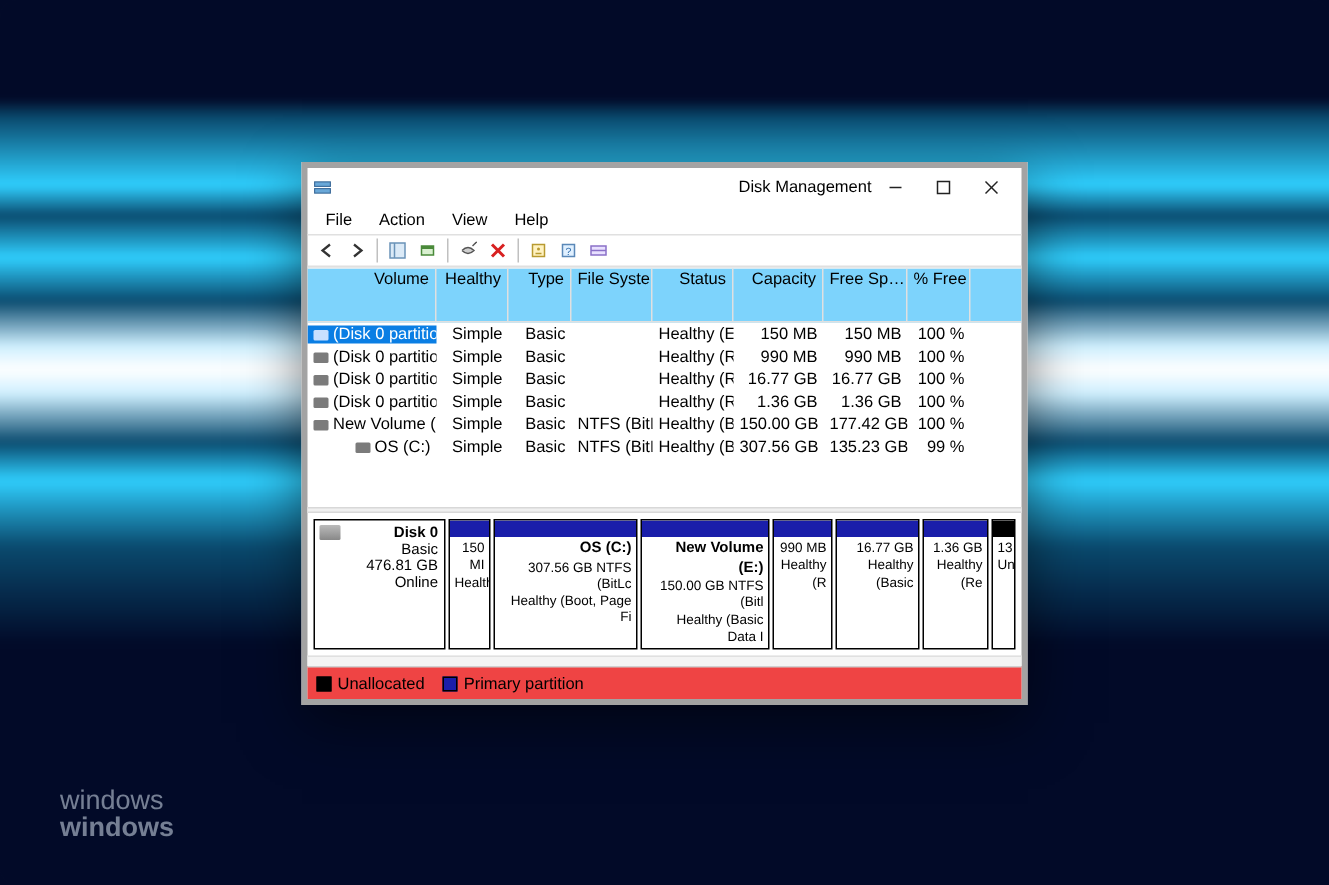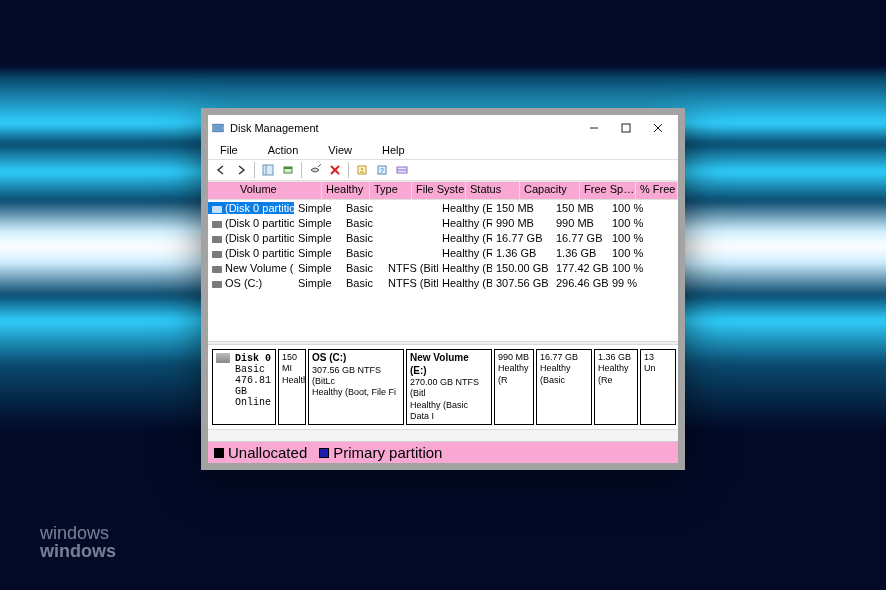--- a/index.html
+++ b/index.html
@@ -31,62 +31,63 @@
     color: #e8f4ff; opacity: .5; font-size: 18px; line-height: 1;
     font-weight: 300;
   }
   .watermark .b { font-weight: 600; }
   .window {
     position: absolute; left: 201px; top: 108px;
     width: 484px; height: 362px;
     background: #fff;
     display: flex; flex-direction: column;
     box-shadow: 0 12px 36px rgba(0,0,0,.5);
-    border: 7px solid #a3a3a3;
+    border: 4px solid #a3a3a3;
+    text-align: right;
   }
   .titlebar { height: 26px; display: flex; align-items: center; padding: 0 4px; }
   .titlebar .app-icon { width: 12px; height: 12px; margin-right: 6px; }
   .titlebar .title { flex: 1; font-size: 11px; color: #000; }
   .winbtns { display: flex; gap: 0; }
   .winbtn { width: 32px; height: 24px; display:flex; align-items:center; justify-content:center; font-size:12px; font-family: "Segoe MDL2 Assets","Segoe UI"; }
   .winbtn svg { stroke:#222; stroke-width:1; }
-  .menubar { height: 18px; display:flex; align-items:center; gap: 18px; padding: 0 6px; font-size: 11px; }
+  .menubar { height: 18px; display:flex; align-items:center; gap: 6px; padding: 0 6px; font-size: 11px; }
   .menubar span { padding: 1px 6px; }
   .toolbar { height: 22px; display:flex; align-items:center; gap:2px; padding: 0 4px; border-top:1px solid #e0e0e0; border-bottom:1px solid #e0e0e0; }
   .tbtn { width: 18px; height: 18px; display:flex; align-items:center; justify-content:center; border:1px solid transparent; }
   .sep { width:1px; height:16px; background:#c0c0c0; margin:0 2px; }
 
   .listview { flex: 0 0 160px; overflow:hidden; border-top:1px solid #e8e8e8; }
-  .lv-head { display:flex; background:#f9a8d4; border-bottom:1px solid #e0e0e0; height:18px;padding-left:28px; }
+  .lv-head { display:flex; background:#7dd3fc; border-bottom:1px solid #e0e0e0; height:36px; }
   .lv-head div { font-size: 11px; padding: 1px 4px; border-right:1px solid #e0e0e0; overflow:hidden; white-space:nowrap; }
   .lv-body { }
   .lv-row { display:flex; height: 15px; align-items:center; font-size: 11px; }
   .lv-row div { padding: 0 4px; overflow:hidden; white-space:nowrap; text-overflow:clip; }
   .lv-row.selected { }
   .lv-row.selected .c0 { background:#0a7ee4; color:#fff; }
   .vol-icon { display:inline-block; width:10px; height:7px; background:#7b7b7b; border-radius:1px; margin-right:3px; position:relative; top:1px; }
   .vol-icon.sel { background:#c8e0ff; }
   .c0{width:86px} .c1{width:48px} .c2{width:42px} .c3{width:54px} .c4{width:54px} .c5{width:60px} .c6{width:56px} .c7{width:42px}
 
   .splitter { height:4px; background:#f0f0f0; border-top:1px solid #d8d8d8; border-bottom:1px solid #d8d8d8; }
 
   .graphical { flex:0 0 70px; display:flex; padding:4px; gap:2px; }
-  .disk-info { width:90px; border:1px solid #000; padding:3px 4px; font-size:10px; position:relative;font-family:Liberation Mono, monospace; }
+  .disk-info { width:90px; border:1px solid #000; padding:3px 4px; font-size:10px; position:relative; }
   .disk-info .dlabel { font-weight:bold; }
   .disk-info .dicon { position:absolute; left:3px; top:3px; width:14px; height:10px; background:linear-gradient(#bbb,#888); border-radius:1px; }
   .disk-info .dtext { margin-left:18px; }
   .parts { flex:1; display:flex; gap:2px; }
-  .part { border:1px solid #000; display:flex; flex-direction:row; font-size:9px; overflow:hidden; }
+  .part { border:1px solid #000; display:flex; flex-direction:column; font-size:9px; overflow:hidden; }
   .part .bar { height:11px; background:#1a1eaa; }
   .part.unalloc .bar { background:#000; }
   .part .ptxt { padding:2px 3px; line-height:1.25; white-space:normal; overflow:hidden; }
   .part .pname { font-weight:bold; font-size:10px; }
 
   .bottom-space { flex:1; background:#f4f4f4; border-top:1px solid #e0e0e0; }
-  .legend { height:22px; border-top:1px solid #d0d0d0; display:flex; align-items:center; gap:4px; padding:0 6px; font-size:15px; background:#f9a8d4;}
+  .legend { height:22px; border-top:1px solid #d0d0d0; display:flex; align-items:center; gap:4px; padding:0 6px; font-size:11px; background:#ef4444;}
   .sw { width:10px; height:10px; display:inline-block; border:1px solid #000; }
   .sw.blk{background:#000;} .sw.blu{background:#1a1eaa;}
 </style>
 </head>
 <body>
 
 <div class="bg-stripes"></div>
 
 <div class="watermark">
   <div>windows</div>
@@ -249,21 +250,21 @@
           <div class="c6">177.42 GB</div>
           <div class="c7">100 %</div>
         </div>
         <div class="lv-row">
           <div class="c0"><span class="vol-icon"></span><span>OS (C:)</span></div>
           <div class="c1">Simple</div>
           <div class="c2">Basic</div>
           <div class="c3">NTFS (BitLo…</div>
           <div class="c4">Healthy (B…</div>
           <div class="c5">307.56 GB</div>
-          <div class="c6">296.46 GB</div>
+          <div class="c6">135.23 GB</div>
           <div class="c7">99 %</div>
         </div>
       </div>
   </div>
 
   <div class="splitter"></div>
 
   <div class="graphical">
     <div class="disk-info">
       <span class="dicon"></span>
@@ -280,28 +281,28 @@
           <div class="ptxt">
             <div>150 MI</div>
             <div>Health</div>
           </div>
         </div>
         <div class="part" style="width: 96px;">
           <div class="bar"></div>
           <div class="ptxt">
             <div class="pname">OS  (C:)</div>
             <div>307.56 GB NTFS (BitLc</div>
-            <div>Healthy (Boot, File Fi</div>
+            <div>Healthy (Boot, Page Fi</div>
           </div>
         </div>
         <div class="part" style="width: 86px;">
           <div class="bar"></div>
           <div class="ptxt">
             <div class="pname">New Volume  (E:)</div>
-            <div>270.00 GB NTFS (Bitl</div>
+            <div>150.00 GB NTFS (Bitl</div>
             <div>Healthy (Basic Data I</div>
           </div>
         </div>
         <div class="part" style="width: 40px;">
           <div class="bar"></div>
           <div class="ptxt">
             <div>990 MB</div>
             <div>Healthy (R</div>
           </div>
         </div>
@@ -312,21 +313,21 @@
             <div>Healthy (Basic</div>
           </div>
         </div>
         <div class="part" style="width: 44px;">
           <div class="bar"></div>
           <div class="ptxt">
             <div>1.36 GB</div>
             <div>Healthy (Re</div>
           </div>
         </div>
-        <div class="part unalloc" style="width: 36px;">
+        <div class="part unalloc" style="width: 16px;">
           <div class="bar"></div>
           <div class="ptxt">
             <div>13</div>
             <div>Un</div>
           </div>
         </div>
       </div>
   </div>
 
   <div class="bottom-space"></div>

